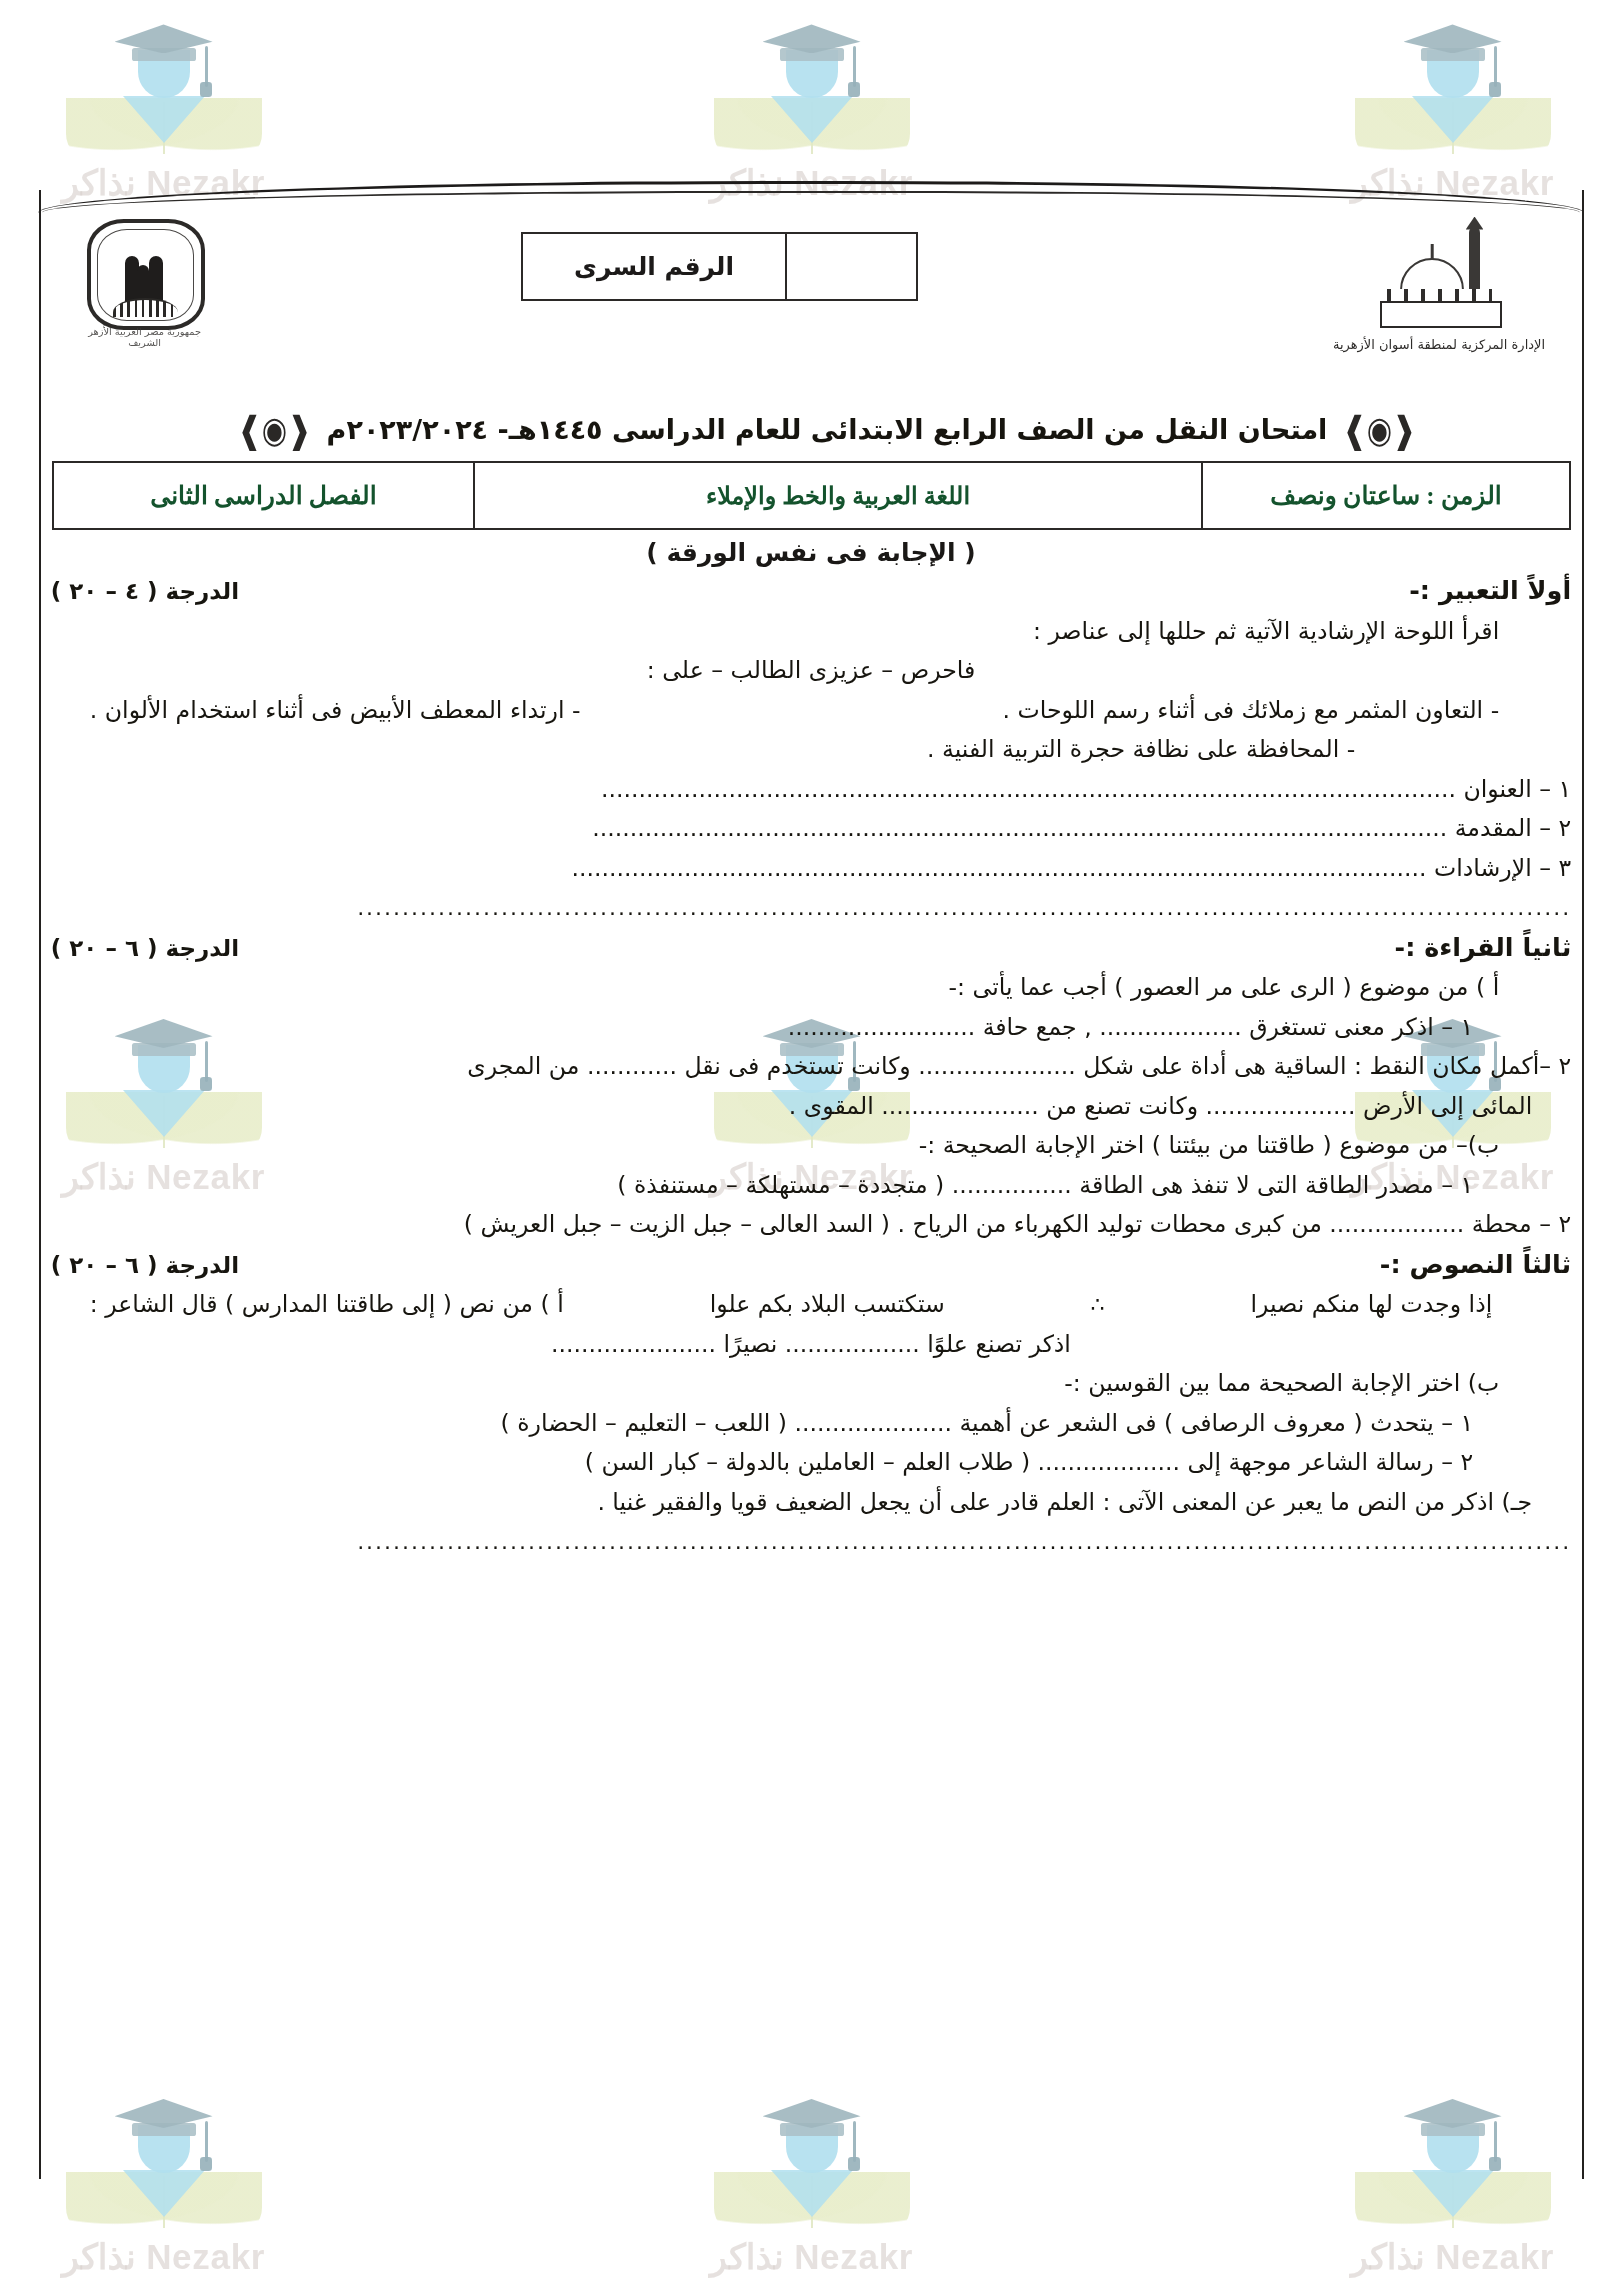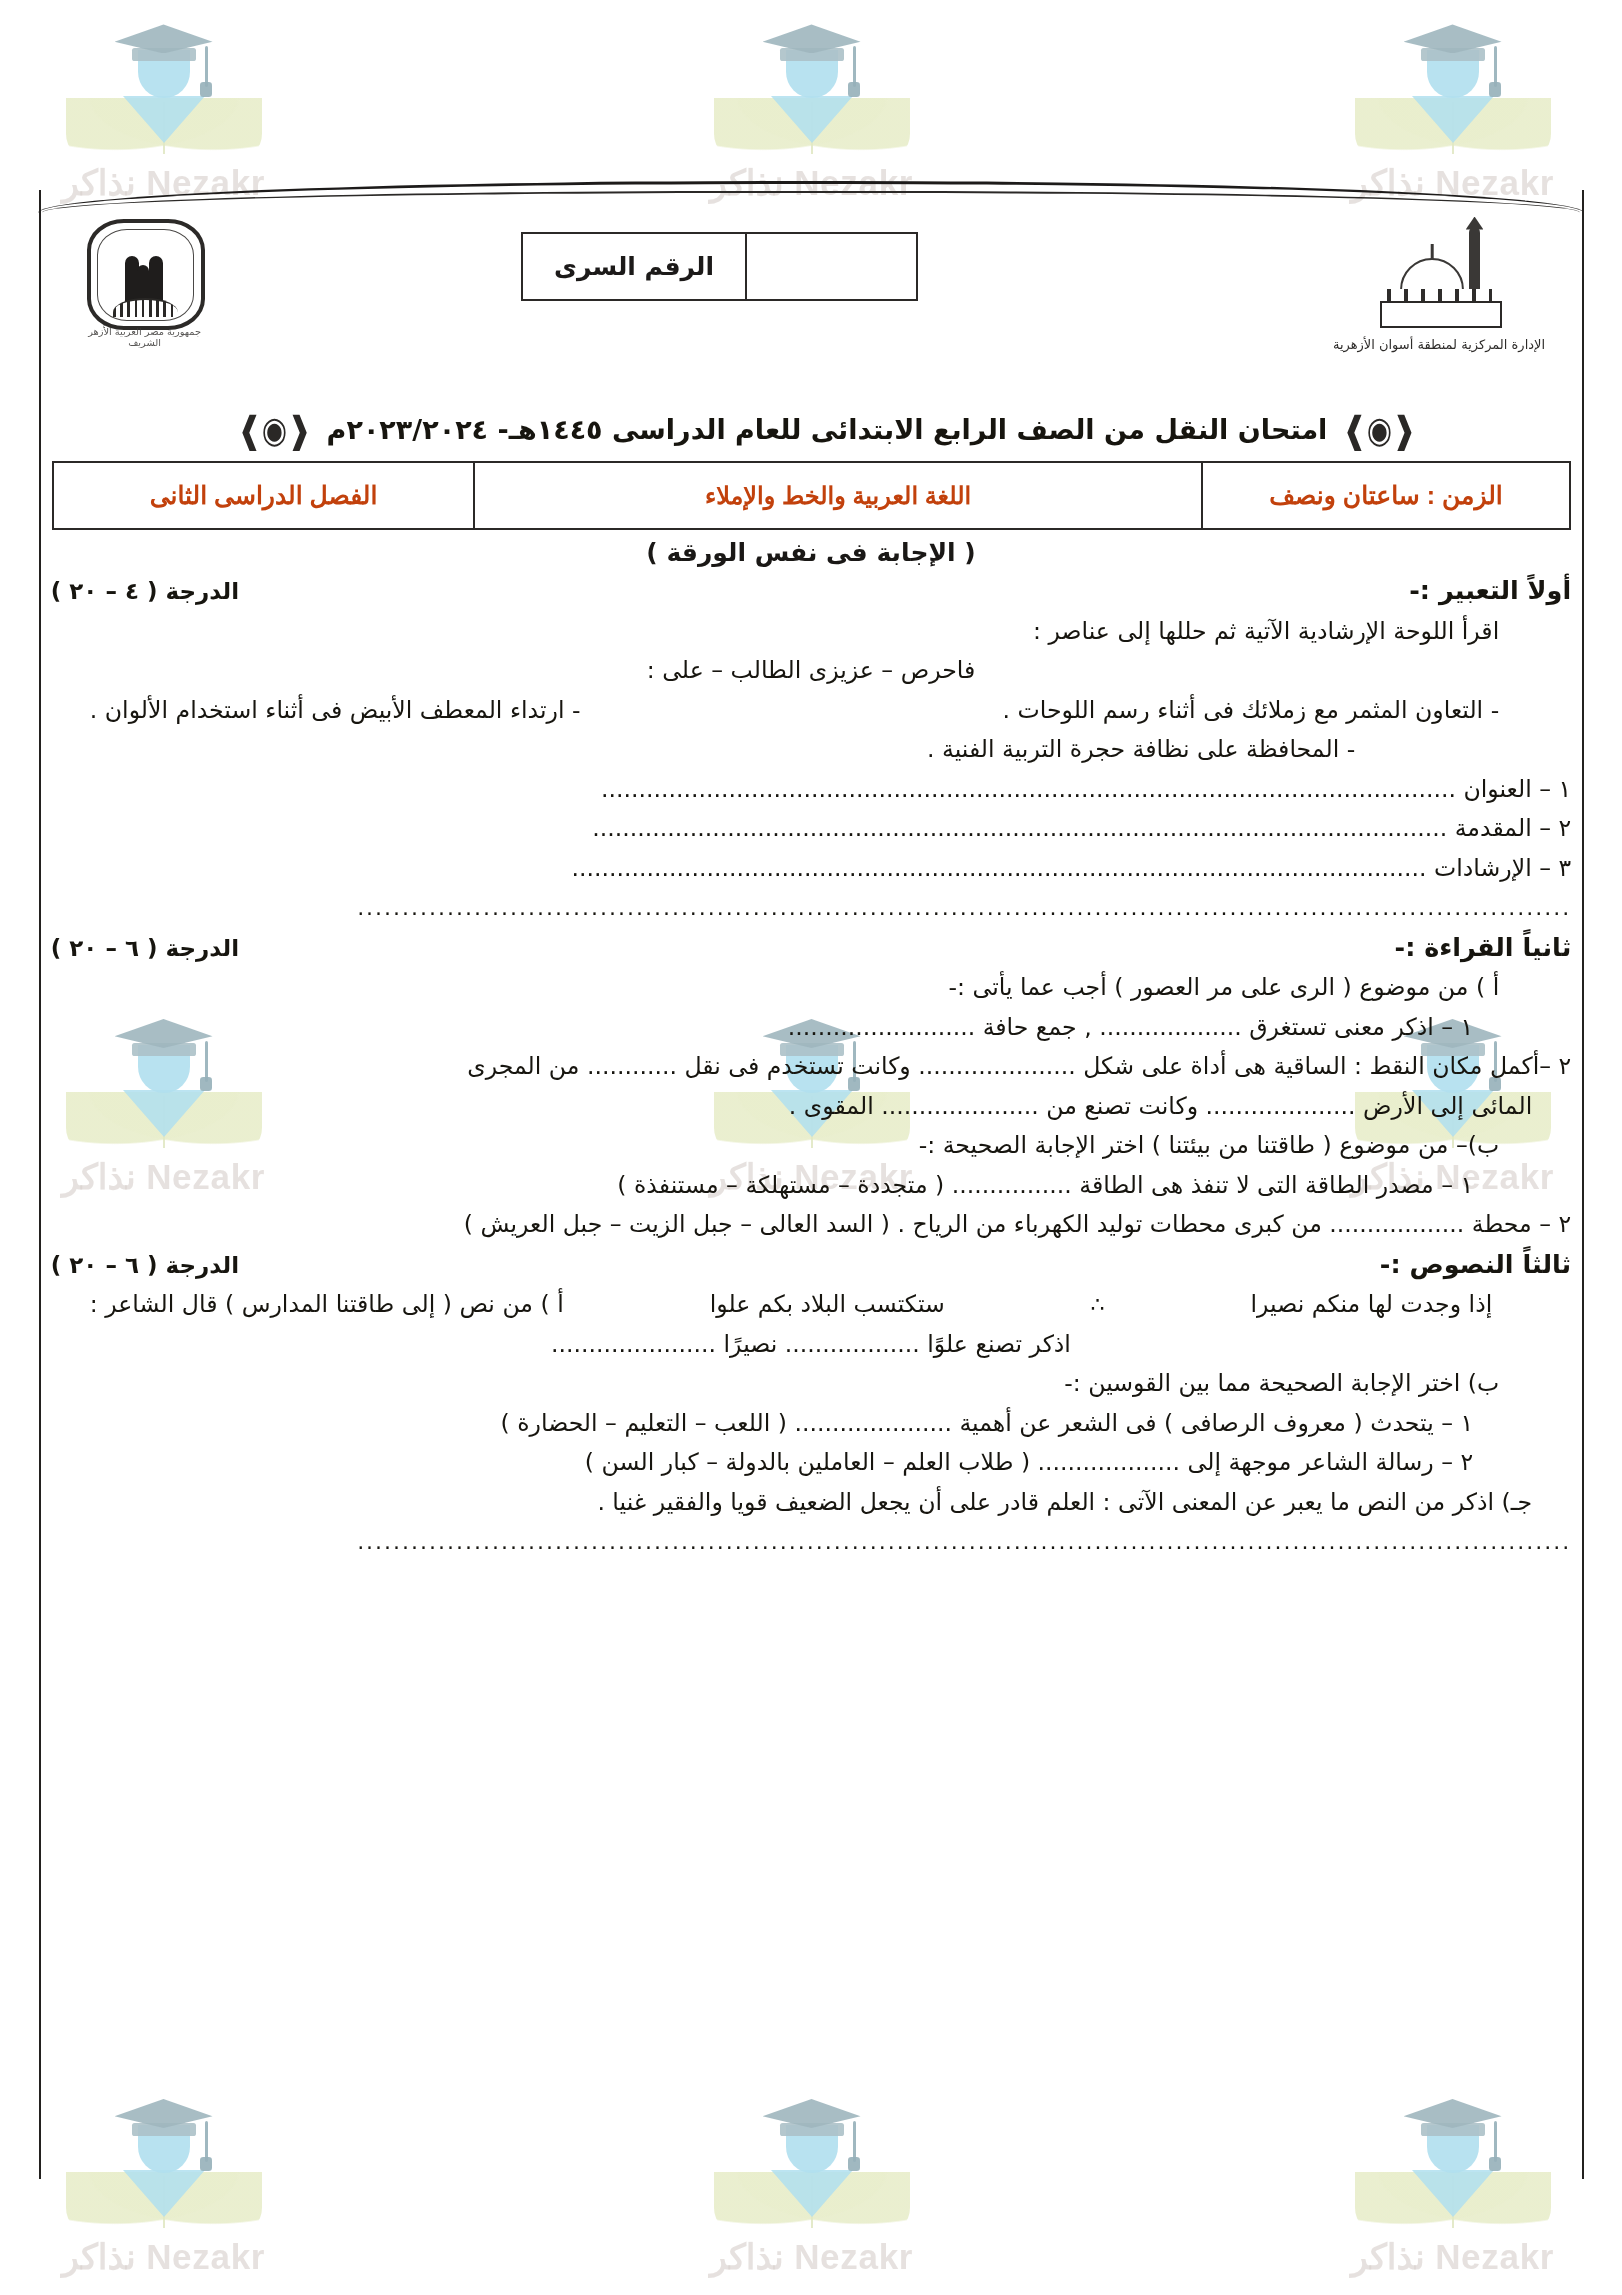--- a/index.html
+++ b/index.html
@@ -127,21 +127,21 @@
     color:#3a3836;text-align:center;
     filter:blur(0.3px);opacity:.85;
   }
 
   .secret-box{
     position:absolute;left:482px;top:36px;width:393px;height:65px;
     border:2.6px solid #2b2927;display:flex;
   }
   .secret-box .cell-blank{flex:1;border-left:2.6px solid #2b2927;}
   .secret-box .cell-label{
-    width:222px;display:flex;align-items:center;justify-content:center;
+    width:262px;display:flex;align-items:center;justify-content:center;
     font-family:"DejaVu Sans", sans-serif;font-size:25px;font-weight:bold;
     color:#1c1a19;filter:blur(0.2px);
   }
 
   .logo-right{
     position:absolute;right:36px;top:31px;width:216px;height:151px;text-align:center;
   }
   .mosque{position:relative;width:144px;height:105px;margin:0 auto;}
   .minaret{
     position:absolute;right:31px;top:0;width:11px;height:77px;
@@ -188,21 +188,21 @@
     font-size:27px;font-weight:bold;color:#17150f;
     padding:0 11.8px;filter:blur(0.2px);
   }
 
   .info-table{
     position:absolute;left:13px;top:265px;width:1515px;height:65px;
     border:2.6px solid #2b2927;display:flex;
   }
   .info-table .c{
     display:flex;align-items:center;justify-content:center;
-    font-family:Liberation Sans, sans-serif;font-weight:bold;color:#c2410c;
+    font-family:Liberation Serif, serif;font-weight:bold;color:#14532d;
     font-size:25px;filter:blur(0.2px);
   }
   .info-table .c.sem{width:419px;}
   .info-table .c.subj{flex:1;border-right:2.6px solid #2b2927;border-left:2.6px solid #2b2927;font-size:24px;}
   .info-table .c.time{width:366px;}
 
   .note-center{
     position:absolute;left:0;right:0;top:342px;text-align:center;
     font-family:"DejaVu Sans", sans-serif;font-size:25px;font-weight:bold;
     color:#1a1816;filter:blur(0.2px);

